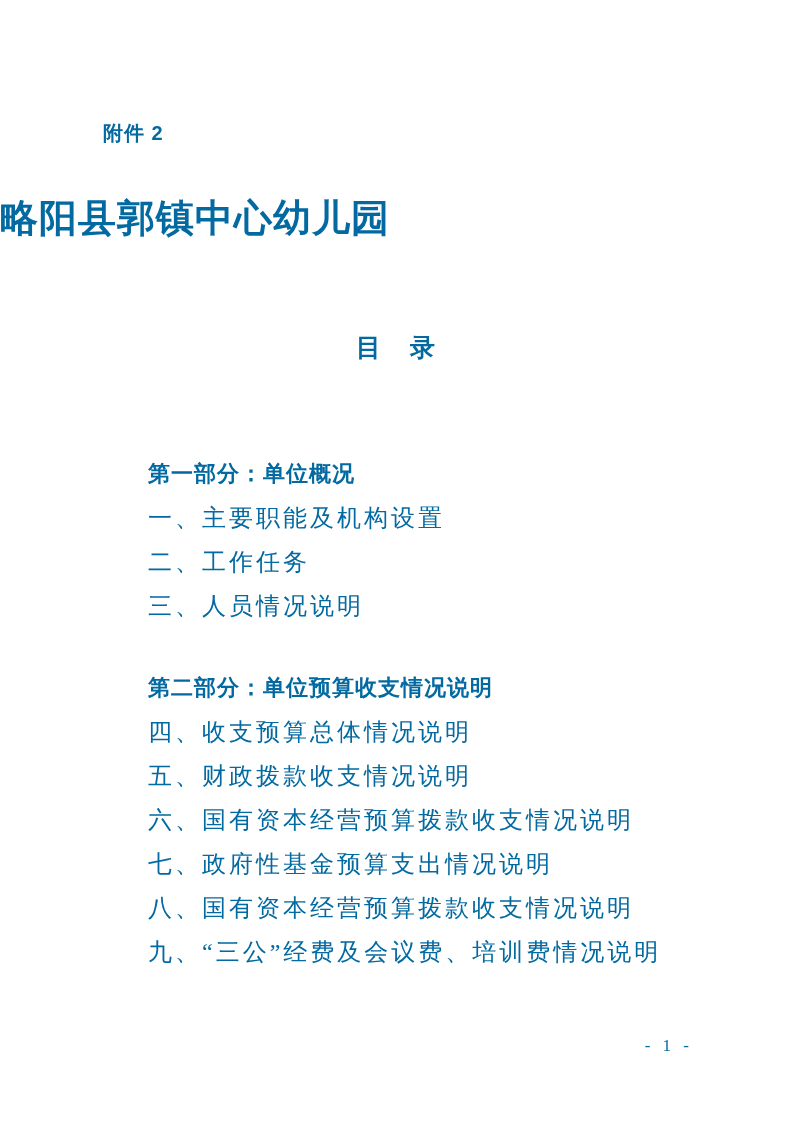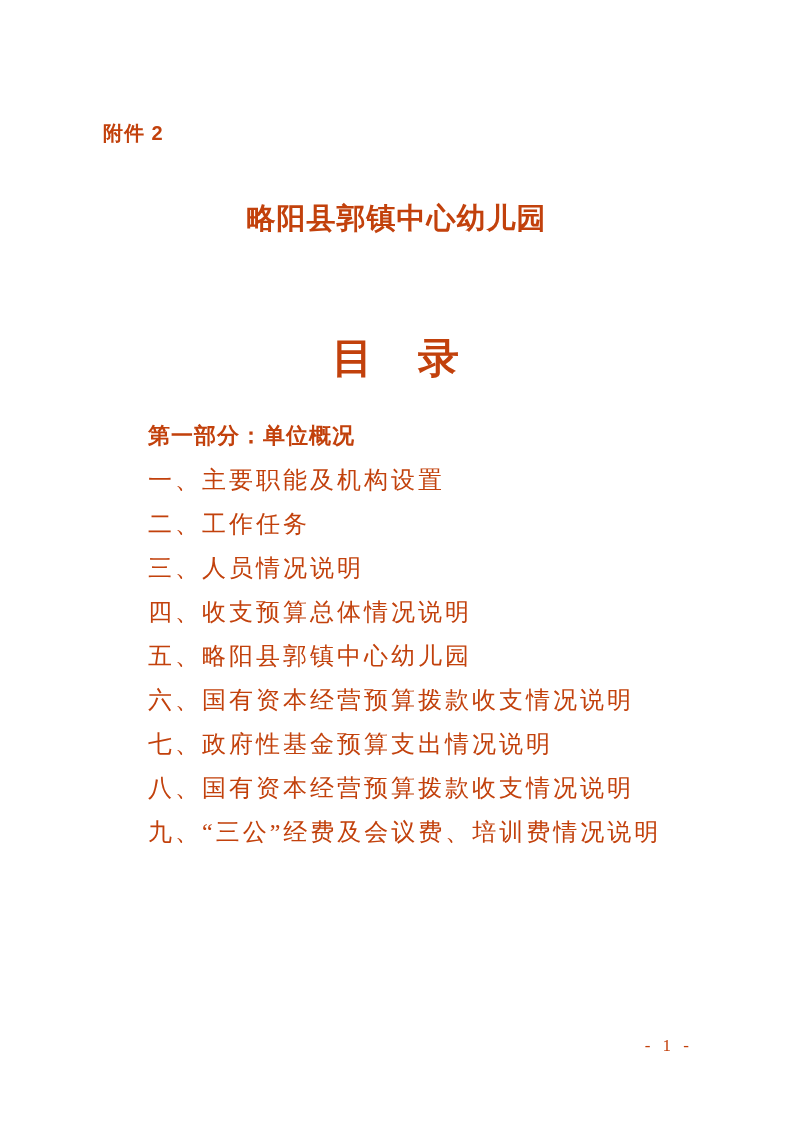--- a/index.html
+++ b/index.html
@@ -7,73 +7,73 @@
     padding: 0;
     background: #ffffff;
   }
   .page {
     position: relative;
     width: 793px;
     height: 1122px;
     background: #ffffff;
     overflow: hidden;
     font-family: "Liberation Serif", "DejaVu Serif", serif;
-    color: #c2410c;
+    color: #0369a1;
     text-decoration: underline;
   }
   .attachment-label {
     position: absolute;
     left: 103px;
     top: 120px;
     font-family: "Liberation Sans", "DejaVu Sans", sans-serif;
     font-weight: 600;
     font-size: 20px;
     letter-spacing: 1px;
     white-space: pre;
   }
   .doc-title {
     position: absolute;
     left: 0;
     right: 0;
     top: 194px;
-    text-align: center;
     font-family: "Liberation Serif", "DejaVu Serif", serif;
     font-weight: 700;
-    font-size: 29px;
+    font-size: 38px;
     line-height: 48px;
     letter-spacing: 1px;
   }
   .toc-heading {
     position: absolute;
     left: 0;
     right: 0;
     top: 331px;
     text-align: center;
     font-family: "Liberation Serif", "DejaVu Serif", serif;
     font-weight: 700;
-    font-size: 41px;
+    font-size: 25px;
     letter-spacing: 2px;
     white-space: pre;
   }
   .toc {
     position: absolute;
     left: 148px;
     top: 421px;
     right: 80px;
   }
   .toc-row {
     height: 44px;
     line-height: 30px;
     white-space: nowrap;
   }
   .toc-row.section {
     font-family: "Liberation Sans", "DejaVu Sans", sans-serif;
     font-weight: 700;
     font-size: 22px;
     letter-spacing: 1px;
+    margin-top: 38px;
   }
   .toc-row.item {
     font-family: "Liberation Serif", "DejaVu Serif", serif;
     font-weight: 400;
     font-size: 24px;
     letter-spacing: 3px;
   }
   .page-footer {
     position: absolute;
     top: 1036px;
@@ -95,22 +95,23 @@
     <div>略阳县郭镇中心幼儿园</div>
   </div>
 
   <div class="toc-heading">目　录</div>
 
   <div class="toc">
     <div class="toc-row section">第一部分：单位概况</div>
     <div class="toc-row item">一、主要职能及机构设置</div>
     <div class="toc-row item">二、工作任务</div>
     <div class="toc-row item">三、人员情况说明</div>
+    <div class="toc-row section">第二部分：单位预算收支情况说明</div>
     <div class="toc-row item">四、收支预算总体情况说明</div>
-    <div class="toc-row item">五、略阳县郭镇中心幼儿园</div>
+    <div class="toc-row item">五、财政拨款收支情况说明</div>
     <div class="toc-row item">六、国有资本经营预算拨款收支情况说明</div>
     <div class="toc-row item">七、政府性基金预算支出情况说明</div>
     <div class="toc-row item">八、国有资本经营预算拨款收支情况说明</div>
     <div class="toc-row item">九、“三公”经费及会议费、培训费情况说明</div>
   </div>
 
   <div class="page-footer">- 1 -</div>
 
 </div>
 

